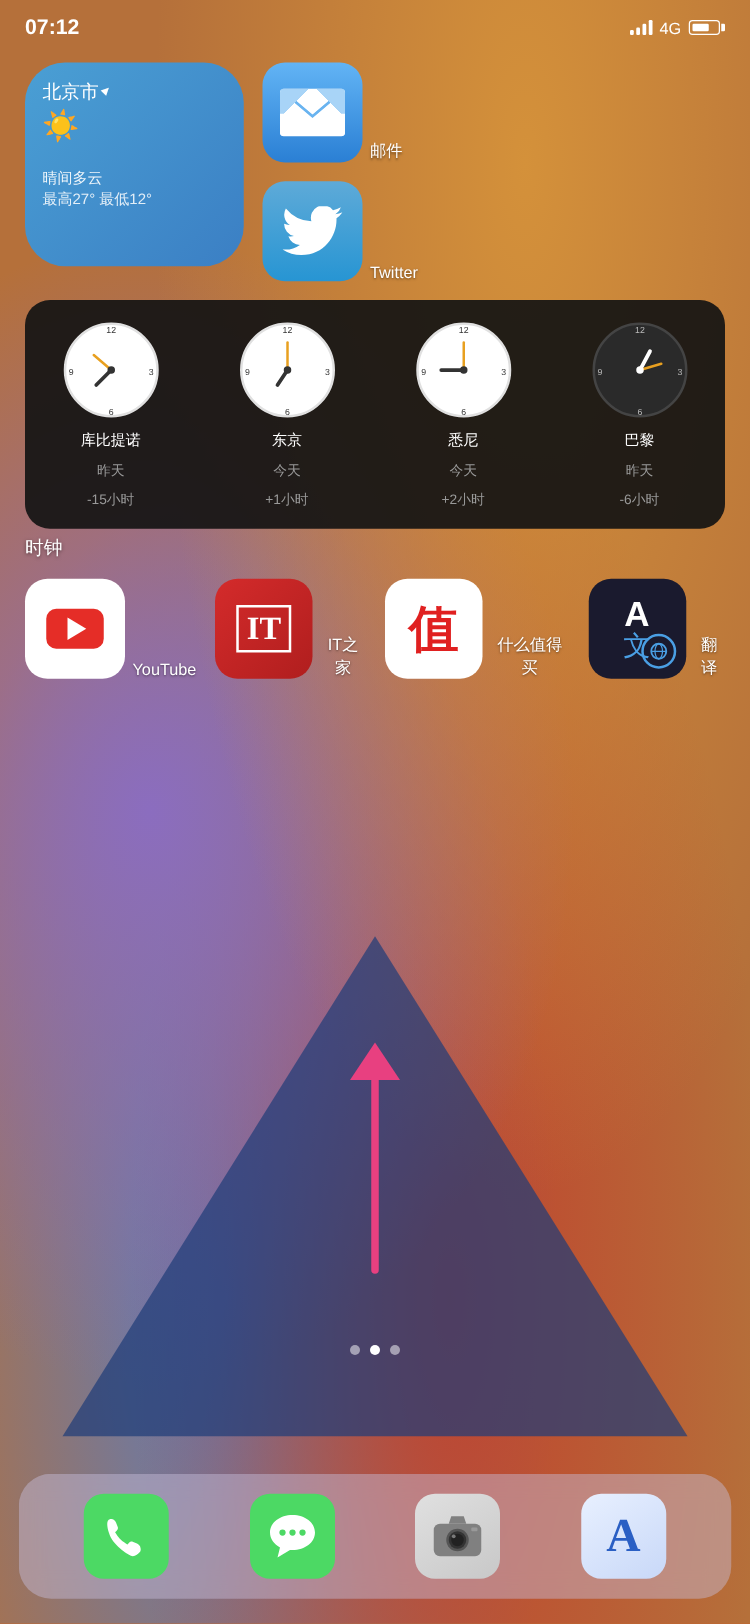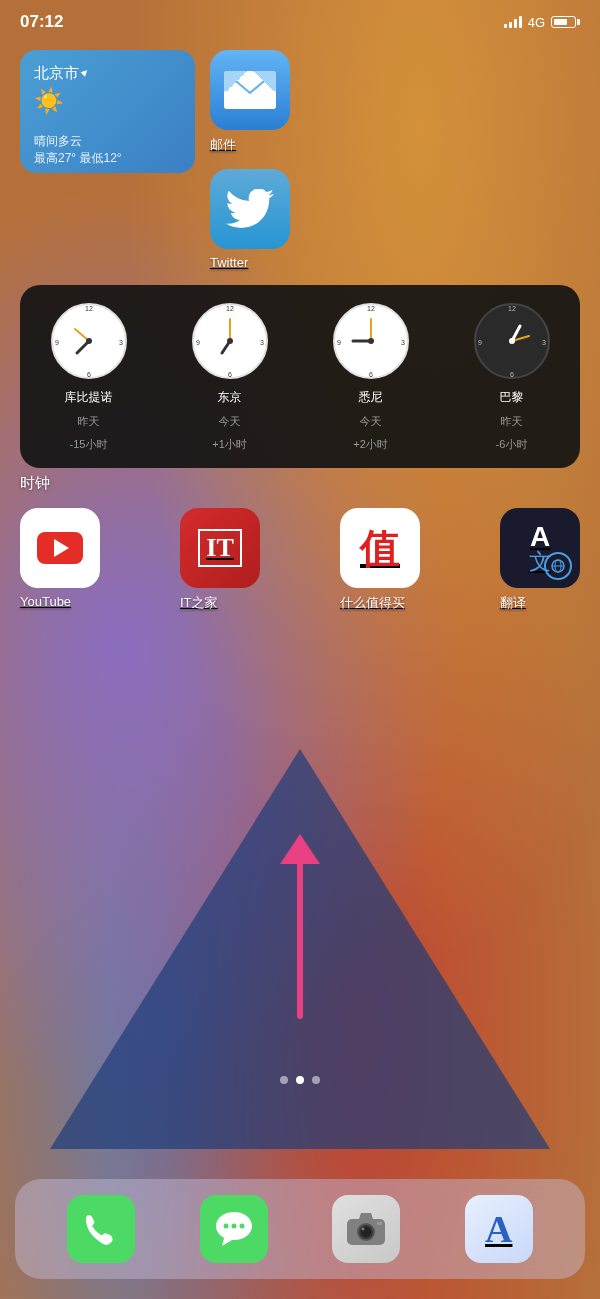--- a/index.html
+++ b/index.html
@@ -114,23 +114,23 @@
     
     .row1 {
       display: flex;
       gap: 15px;
       margin-bottom: 15px;
       align-items: flex-start;
     }
 
     .weather-widget {
       width: 175px;
-      height: 123px;
+      height: 163px;
       background: linear-gradient(135deg, #4a9fd4 0%, #3b7fc4 100%);
-      border-radius: 16px;
+      border-radius: 32px;
       padding: 14px;
       color: white;
       flex-shrink: 0;
     }
     .weather-city {
       font-size: 15px;
       font-weight: 500;
       display: flex;
       align-items: center;
       gap: 4px;
@@ -156,25 +156,23 @@
       color: rgba(255,255,255,0.9);
       margin-top: 18px;
     }
     .weather-minmax {
       font-size: 12px;
       color: rgba(255,255,255,0.85);
     }
 
     .app-item {
       display: flex;
-      flex-direction: column;
-      align-items: flex-start;
+      align-items: flex-end;
       gap: 6px;
       cursor: pointer;
-      text-decoration: underline;
     }
     .app-icon {
       width: 80px;
       height: 80px;
       border-radius: 18px;
       display: flex;
       align-items: center;
       justify-content: center;
       font-size: 36px;
       overflow: hidden;

